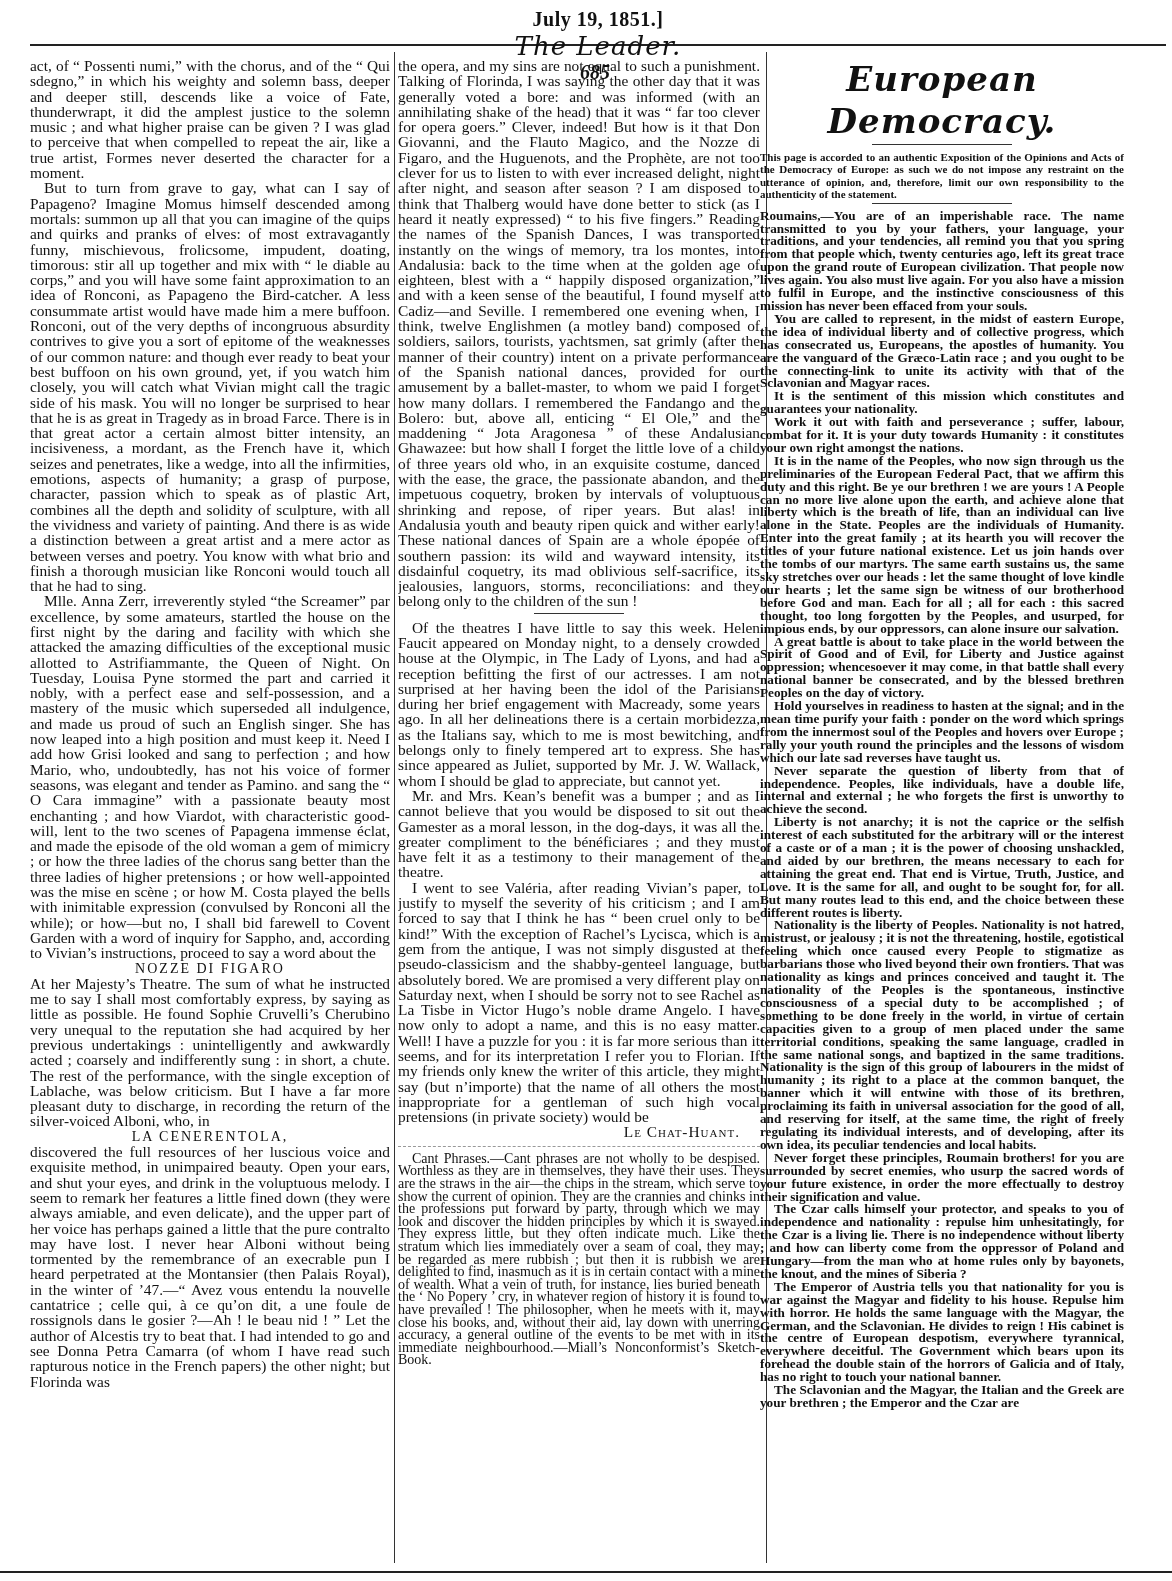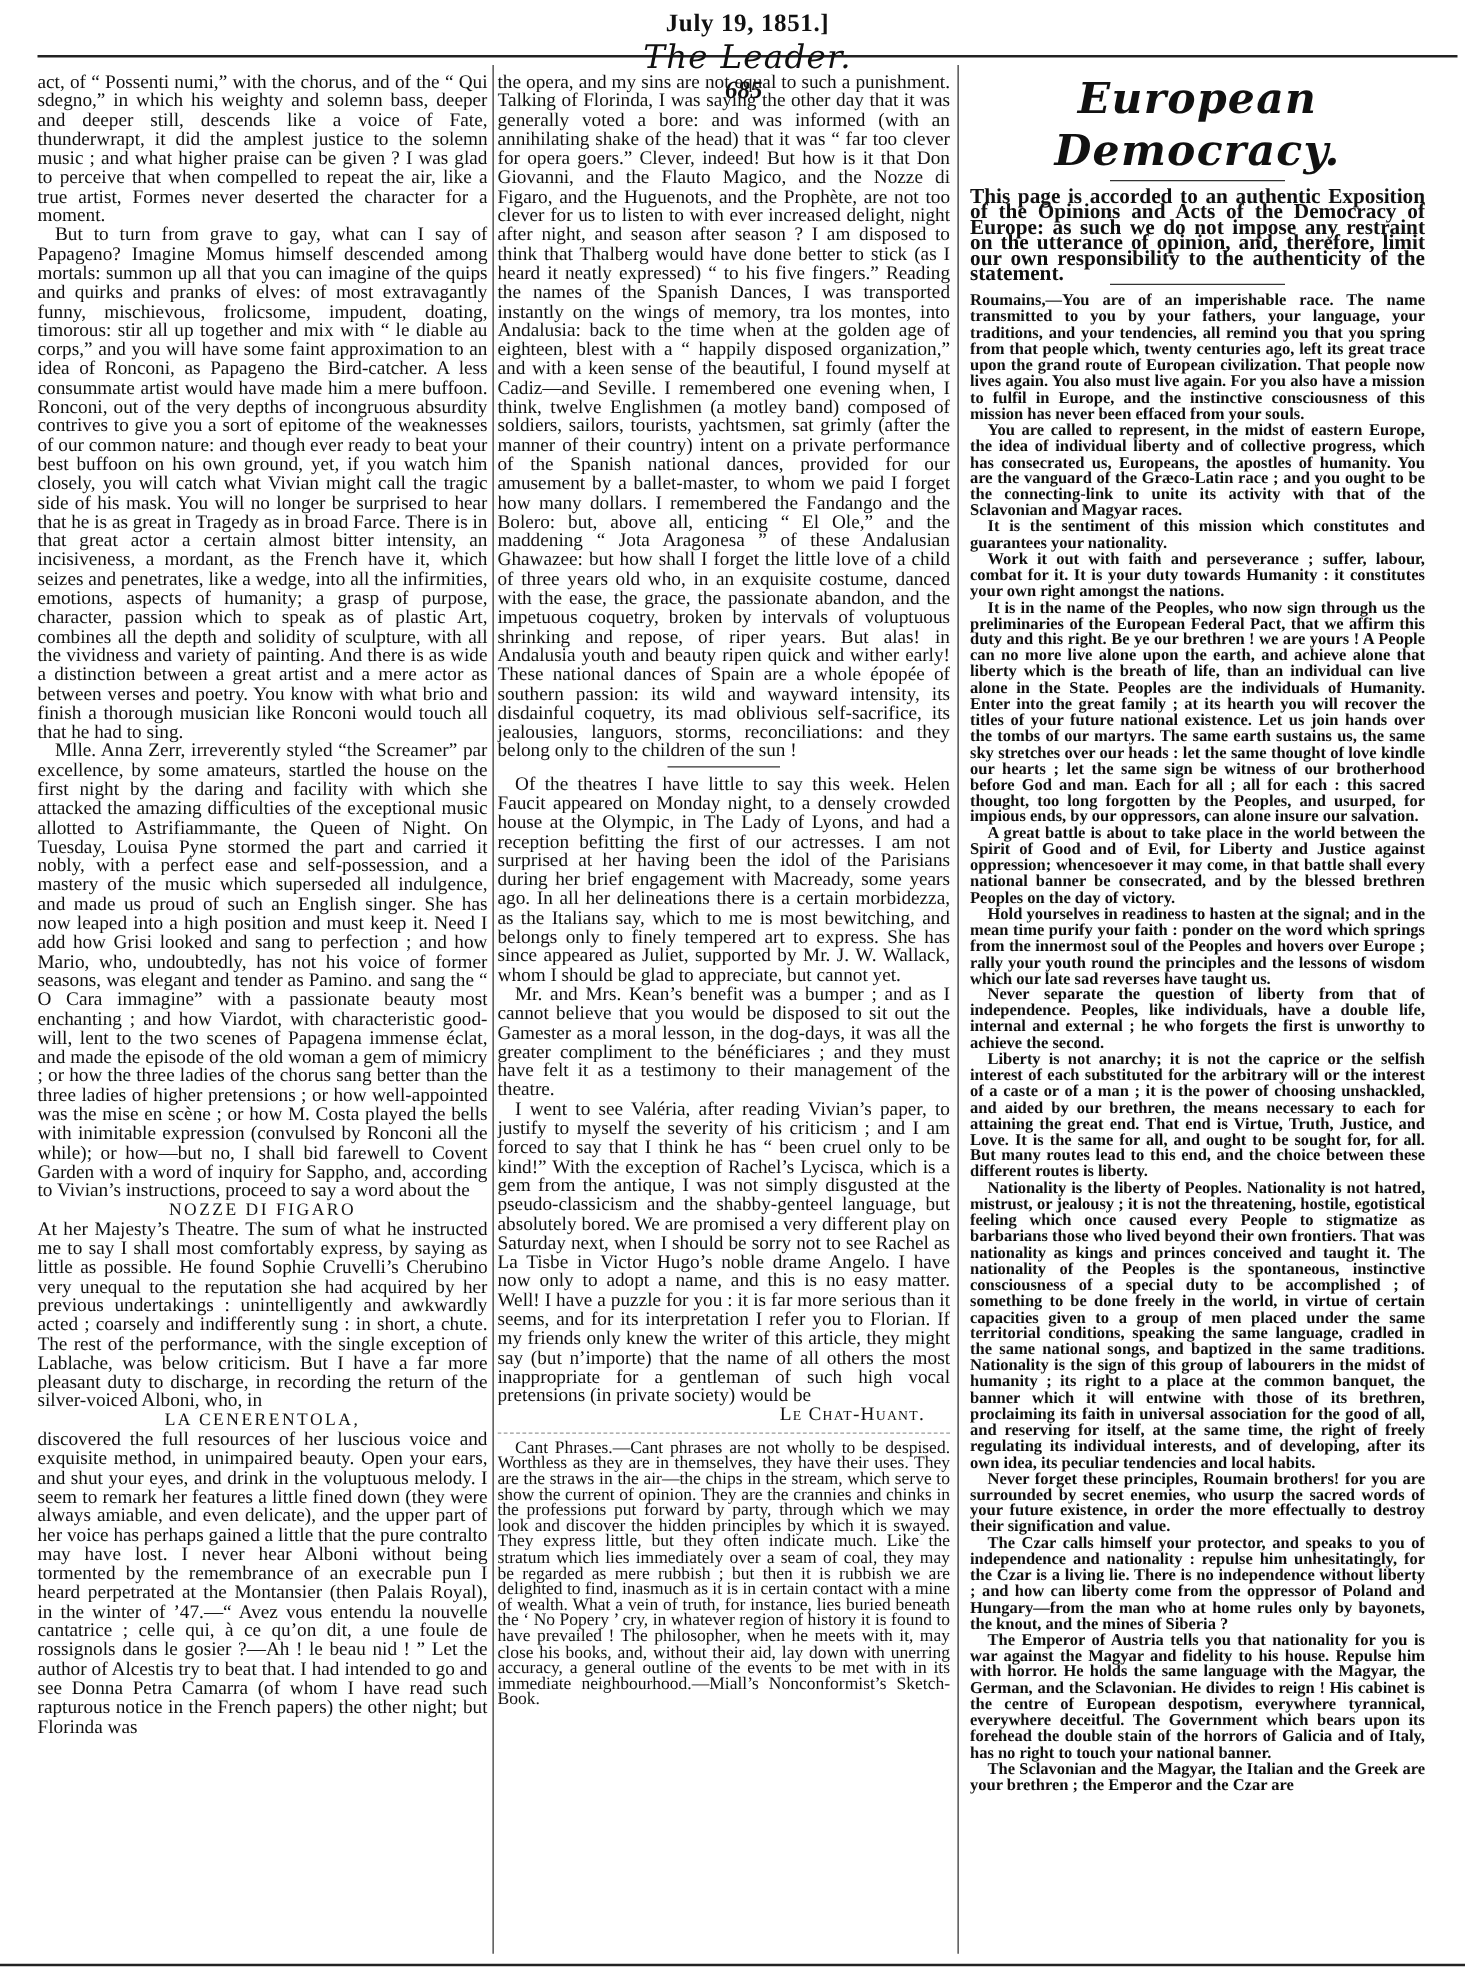--- a/index.html
+++ b/index.html
@@ -19,34 +19,34 @@
   .mh-page { font-family: "Liberation Serif", serif; font-weight: bold; font-size: 20px; padding-right: 6px; font-style: italic; }
 
   .col {
     position: absolute; top: 58px; bottom: 18px; overflow: hidden;
     font-size: 13.6px; line-height: 15.3px; text-align: justify;
   }
   .col p { margin: 0; text-indent: 14px; hyphens: auto; }
   .col p.noindent { text-indent: 0; }
   #col1 { left: 30px; width: 360px; font-family: "Liberation Serif", serif; font-size: 15.4px; line-height: 15.3px; }
   #col2 { left: 398px; width: 362px; font-family: "Liberation Serif", serif; font-size: 15.4px; line-height: 15.3px; }
-  #col3 { left: 776px; width: 364px; font-family: "Liberation Serif", serif; font-size: 13.2px; line-height: 12.9px; }
+  #col3 { left: 760px; width: 364px; font-family: "Liberation Serif", serif; font-size: 13.2px; line-height: 12.9px; }
 
   .rule-v { position: absolute; top: 52px; bottom: 18px; width: 1px; background: #333; }
   .bottom-rule { position: absolute; left: 0; right: 0; bottom: 8px; height: 2px; background: #222; }
 
   .subhead { text-align: center; letter-spacing: 2px; margin: 2px 0 0 0; font-size: 14px; text-indent: 0 !important; }
   .short-rule { width: 90px; height: 1px; background: #333; margin: 4px auto 6px auto; }
   .dotted-rule { border-top: 1px dashed #999; margin: 6px 0 6px 0; }
   .sig { text-align: right; font-variant: small-caps; letter-spacing: 1px; padding-right: 20px; margin-top: 4px; }
   .small { font-size: 14px; line-height: 12.6px; }
 
   .ed-title { text-align: center; font-family: "DejaVu Serif", serif; font-weight: bold; font-style: italic; font-size: 34px; line-height: 42px; letter-spacing: 1px; margin: 0 0 2px 0; }
   .ed-rule { width: 140px; height: 1px; background: #333; margin: 2px auto 6px auto; }
-  .ed-note { text-indent: 0 !important; font-weight: bold; font-size: 17px; line-height: 12.4px; }
+  .ed-note { text-indent: 0 !important; font-weight: bold; font-size: 11px; line-height: 12.4px; }
   .ed-head { font-weight: bold; letter-spacing: 2px; font-size: 13.4px; line-height: 13.4px; margin: 4px 0 4px 0 !important; text-indent: 0 !important; padding-left: 14px; text-indent: -14px !important; }
   #col3 p { font-weight: bold; }
 </style>
 </head>
 <body>
 
 <header class="masthead">
   <span class="mh-date">July 19, 1851.]</span>
   <span class="mh-title">The Leader.</span>
   <span class="mh-page">685</span>

